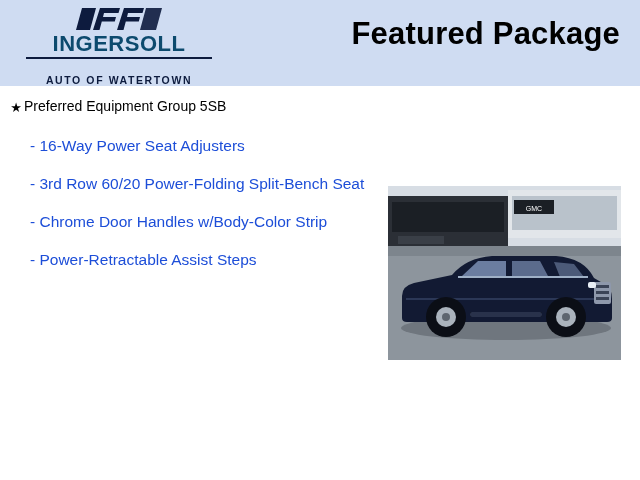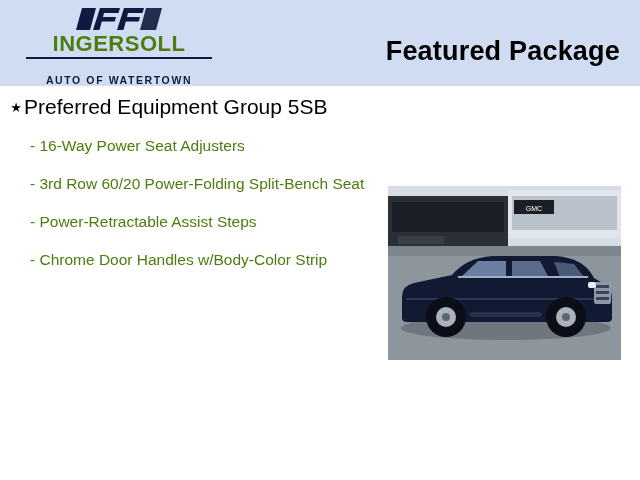--- a/index.html
+++ b/index.html
@@ -43,42 +43,42 @@
     margin: 2px auto 0 auto;
     width: 86px;
     height: 26px;
   }
   .brand-name {
     font-size: 22px;
     font-weight: bold;
     letter-spacing: 0.5px;
     line-height: 24px;
     white-space: nowrap;
-    color: #4d7c0f;
+    color: #0c4a6e;
   }
   .brand-sub {
     margin-top: 15px;
     font-size: 10.5px;
     font-weight: bold;
     letter-spacing: 1.6px;
     line-height: 12px;
     white-space: nowrap;
     color: #0d1b3e;
   }
   .brand-rule {
     width: 186px;
     height: 2px;
     background: #0d1b3e;
     margin: 1px auto 2px auto;
   }
   .header-title {
     position: absolute;
     right: 20px;
-    top: 36px;
-    font-size: 27px;
+    top: 16px;
+    font-size: 31px;
     font-weight: bold;
     color: #000000;
     letter-spacing: 0.2px;
     white-space: nowrap;
   }
 
   
   .content {
     position: absolute;
     left: 0;
@@ -100,28 +100,28 @@
   .star-icon {
     width: 16px;
     min-width: 16px;
     font-size: 13px;
     line-height: 21px;
     color: #000;
     text-align: center;
     padding-top: 1px;
   }
   .bullet-main {
-    font-size: 21px;
+    font-size: 14px;
     line-height: 21px;
     color: #000;
   }
   .sub-item {
     font-size: 15.5px;
     line-height: 20px;
-    color: #4d7c0f;
+    color: #1d4ed8;
     margin-left: 22px;
     margin-top: 18px;
     max-width: 340px;
   }
 
   
   .photo {
     position: absolute;
     left: 388px;
     top: 100px;
@@ -164,22 +164,22 @@
   <div class="content">
 
     <div class="bullet-list">
       <div class="bullet-row">
         <span class="star-icon">★</span>
         <span class="bullet-main">Preferred Equipment Group 5SB</span>
       </div>
 
       <div class="sub-item">- 16-Way Power Seat Adjusters</div>
       <div class="sub-item">- 3rd Row 60/20 Power-Folding Split-Bench Seat</div>
+      <div class="sub-item">- Chrome Door Handles w/Body-Color Strip</div>
       <div class="sub-item">- Power-Retractable Assist Steps</div>
-      <div class="sub-item">- Chrome Door Handles w/Body-Color Strip</div>
     </div>
 
     <div class="photo">
       <svg width="233" height="174" viewBox="0 0 233 174" xmlns="http://www.w3.org/2000/svg">
 
         <rect x="0" y="0" width="233" height="60" fill="#d7dde4"></rect>
 
         <rect x="0" y="10" width="120" height="62" fill="#2b2f36"></rect>
         <rect x="4" y="16" width="112" height="30" fill="#1b1f25"></rect>
         <rect x="10" y="50" width="46" height="8" fill="#3a3f47"></rect>

